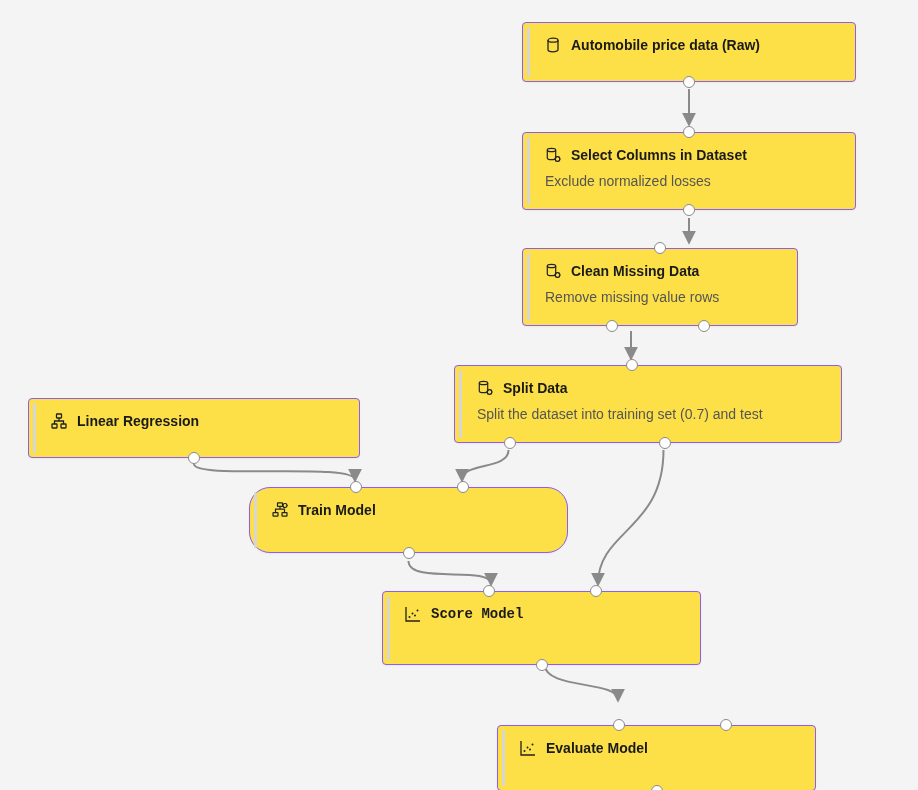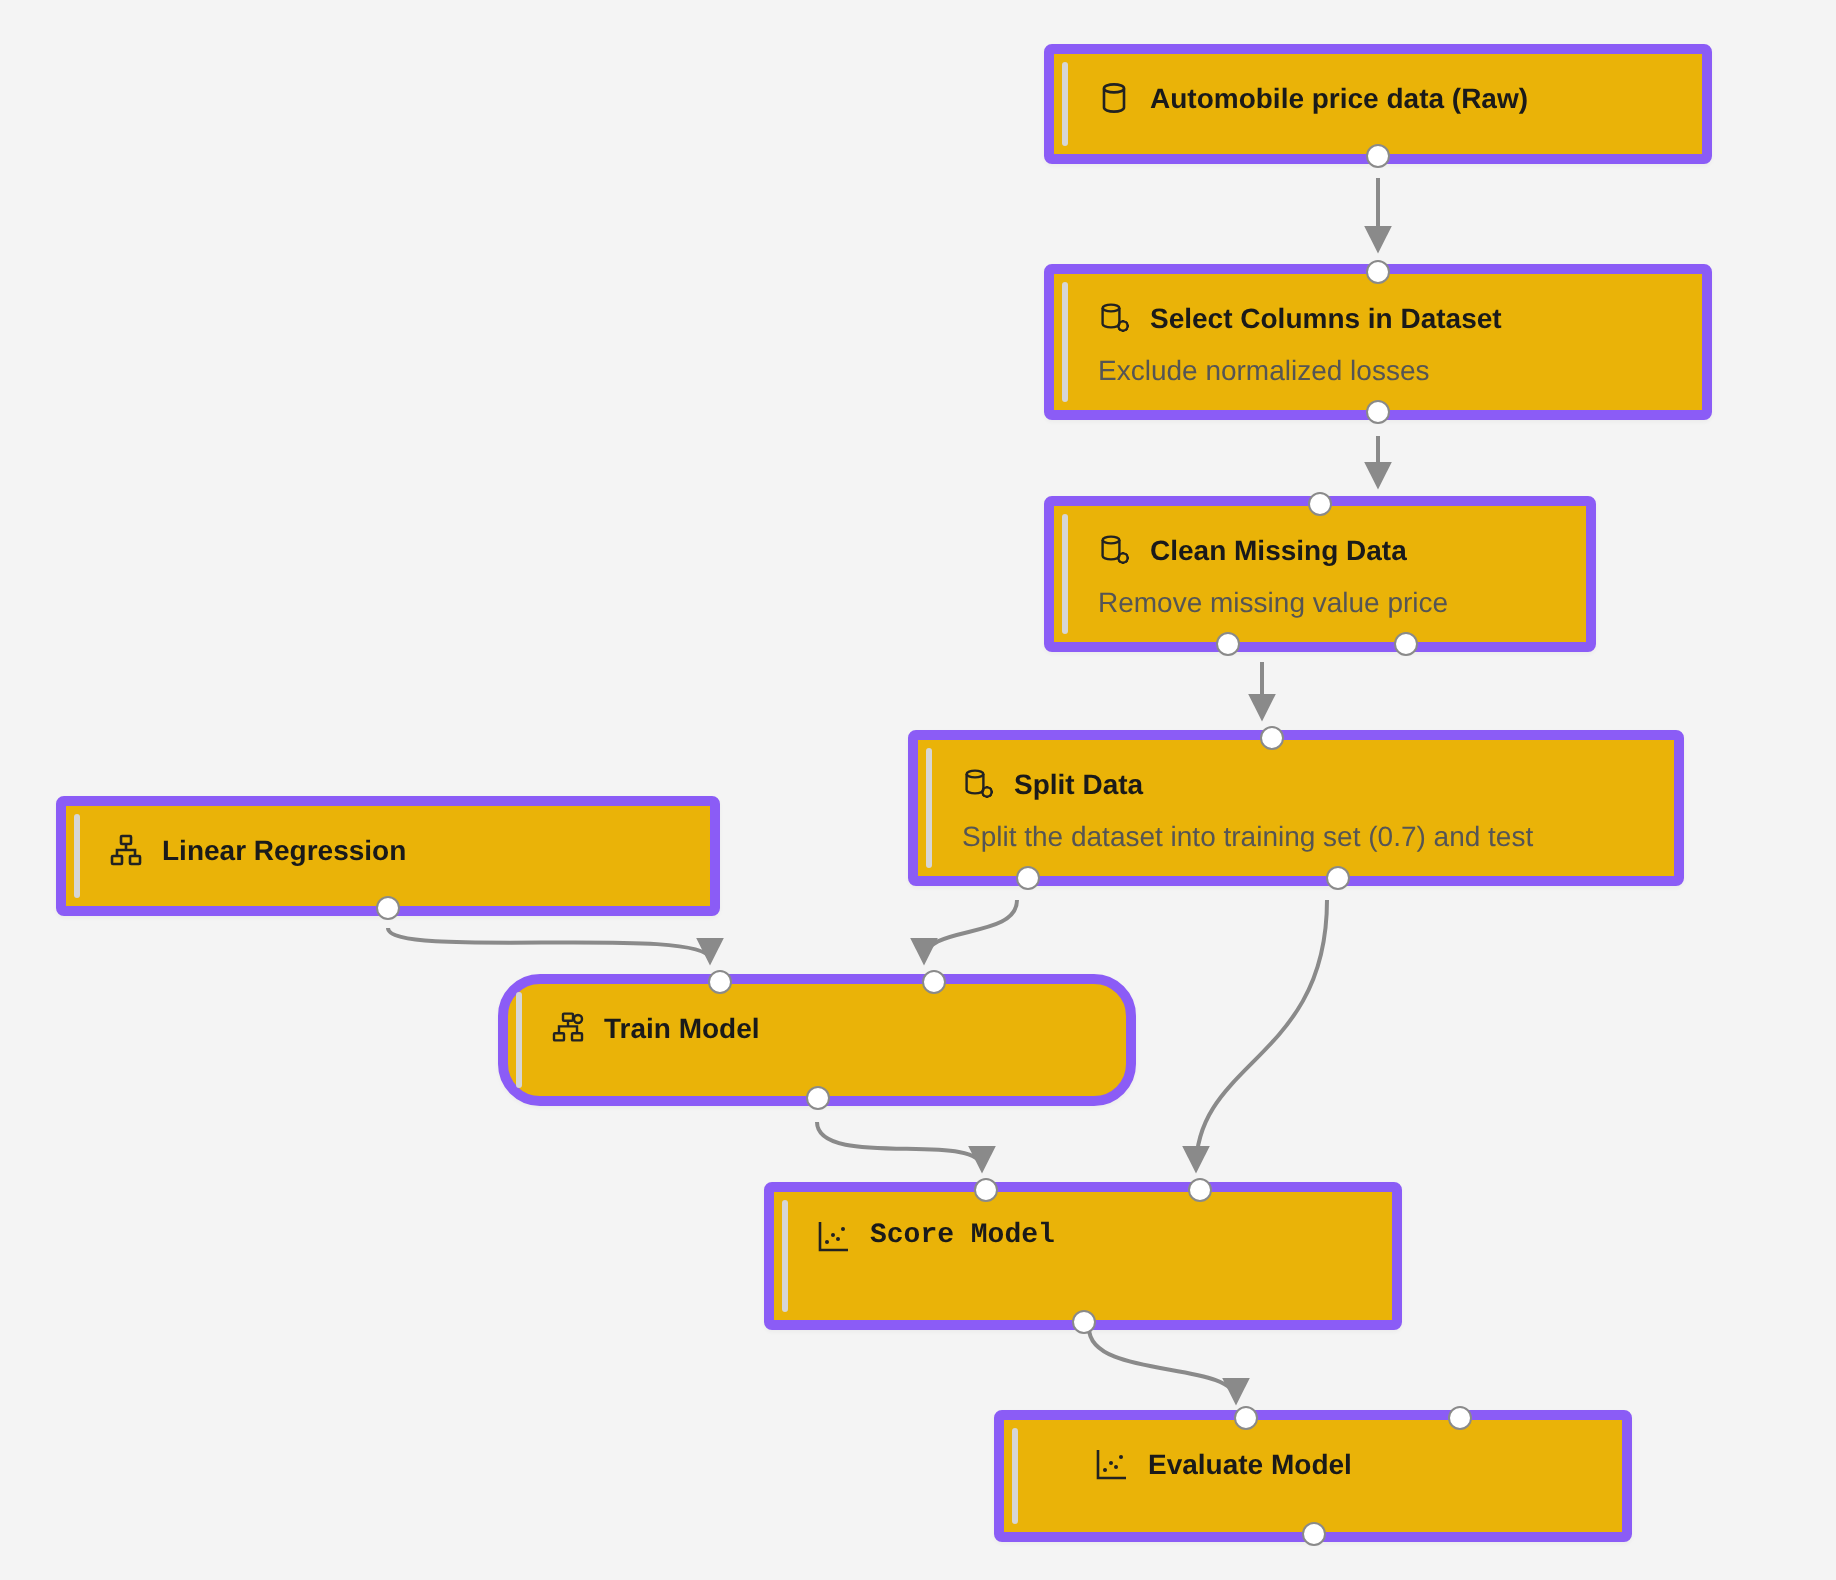--- a/index.html
+++ b/index.html
@@ -18,22 +18,22 @@
     height: 790px;
   }
   svg.edges {
     position: absolute;
     left: 0; top: 0;
     width: 918px; height: 790px;
     pointer-events: none;
   }
   .node {
     position: absolute;
-    background: #eab308;
-    border: 5px solid #8b5cf6;
+    background: #fde047;
+    border: 1px solid #8b5cf6;
     border-radius: 4px;
     box-shadow: 0 1px 2px rgba(0,0,0,0.04);
   }
   .node .accent {
     position: absolute;
     left: 4px; top: 4px; bottom: 4px;
     width: 3px;
     background: #d6d6d6;
     border-radius: 2px;
   }
@@ -141,21 +141,21 @@
         <span class="icon">
           <svg viewBox="0 0 16 16" width="16" height="16">
               <ellipse cx="6.5" cy="3" rx="4.2" ry="1.7" fill="none" stroke="#222" stroke-width="1.2"></ellipse>
               <path d="M2.3 3 V11 A4.2 1.7 0 0 0 10.7 11 V3" fill="none" stroke="#222" stroke-width="1.2"></path>
               <circle cx="12.5" cy="12" r="2.3" fill="none" stroke="#222" stroke-width="1.2"></circle>
               <path d="M12.5 9 V9.7 M12.5 14.3 V15 M9.5 12 H10.2 M14.8 12 H15.5 M10.4 9.9 l.5 .5 M14.1 13.6 l.5 .5 M14.6 9.9 l-.5 .5 M10.9 13.6 l-.5 .5" stroke="#222" stroke-width="1.2"></path>
             </svg>
         </span>
         <span>Clean Missing Data</span>
       </div>
-      <div class="subtitle">Remove missing value price</div>
+      <div class="subtitle">Remove missing value rows</div>
     </div>
     <div class="port" style="left:calc(50% - 6px); top:-7px;"></div>
     <div class="port" style="left:calc(32.6% - 6px); bottom:-7px;"></div>
     <div class="port" style="left:calc(66% - 6px); bottom:-7px;"></div>
   </div>
 
   <div class="node" style="left:454px; top:365px; width:388px; height:78px;">
     <div class="accent"></div>
     <div class="body">
       <div class="titleRow">
@@ -230,21 +230,21 @@
             </svg>
         </span>
         <span>Score Model</span>
       </div>
     </div>
     <div class="port" style="left:100px; top:-7px;"></div>
     <div class="port" style="left:207px; top:-7px;"></div>
     <div class="port" style="left:calc(50% - 6px); bottom:-7px;"></div>
   </div>
 
-  <div class="node" style="left:497px; top:705px; width:319px; height:66px;padding-left:24px;">
+  <div class="node" style="left:497px; top:725px; width:319px; height:66px;">
     <div class="accent"></div>
     <div class="body">
       <div class="titleRow">
         <span class="icon">
           <svg viewBox="0 0 16 16" width="16" height="16" fill="#222">
               <path d="M1 1 V15 H15" stroke="#222" stroke-width="1.3" fill="none"></path>
               <circle cx="4.5" cy="11" r="1"></circle>
               <circle cx="7.5" cy="7.5" r="1"></circle>
               <circle cx="10" cy="9.5" r="1"></circle>
               <circle cx="12.5" cy="4.5" r="1"></circle>

